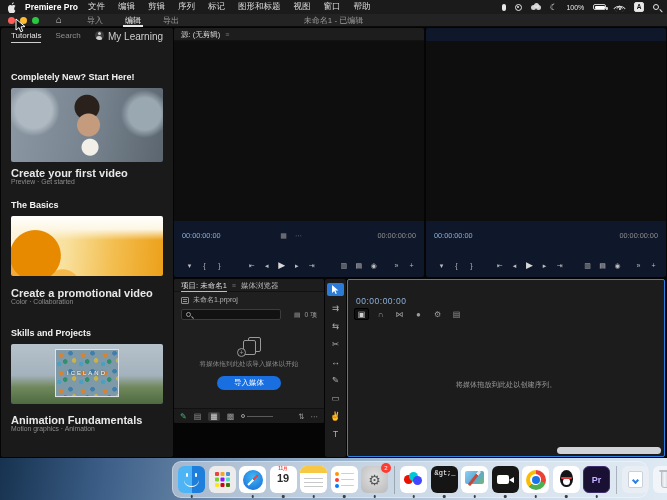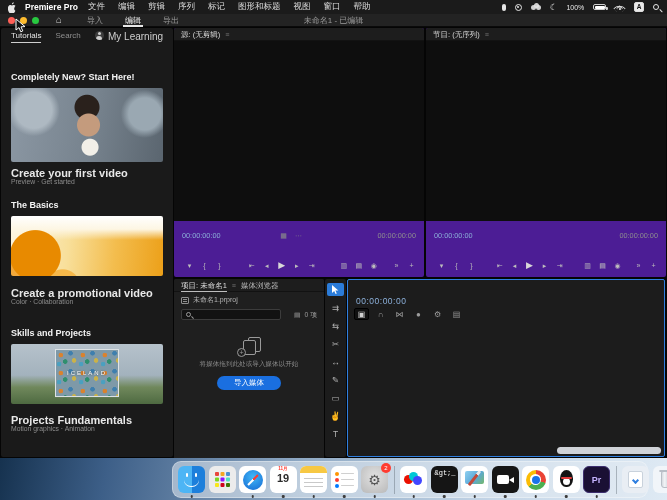--- a/index.html
+++ b/index.html
@@ -35,21 +35,21 @@
   .tl{width:7px;height:7px;border-radius:50%;margin-right:5px}
   .tl.r{background:#ff5f57}.tl.y{background:#febc2e}.tl.g{background:#28c840}
   .home-ico{color:#d0d0d0;font-size:10px;margin:0 14px 0 12px;line-height:12px}
   .wtab{font-size:8px;color:#9a9a9a;margin:0 11px;position:relative;line-height:13px}
   .wtab.active{color:#f0f0f0}
   .wtab.active:after{content:"";position:absolute;left:-2px;right:-2px;bottom:0;height:1.5px;background:#e8e8e8}
   #wtitle{position:absolute;left:0;right:0;text-align:center;font-size:8px;color:#9c9c9c;pointer-events:none}
 
   
   #workspace{position:absolute;left:0;top:27px;width:667px;height:431px;background:#050505}
-  .panel{position:absolute;background:#4c1d95;overflow:hidden;border-radius:2px}
+  .panel{position:absolute;background:#0f172a;overflow:hidden;border-radius:2px}
   .phead{height:13px;background:#1d1d1d;border-bottom:1px solid #121212;display:flex;align-items:center;padding:0 7px;gap:5px}
   .ptab{font-size:7.5px;color:#b9b9b9;position:relative;line-height:13px;white-space:nowrap}
   .ptab.active{color:#dcdcdc}
   .ptab.active.ul:after{content:"";position:absolute;left:0;right:0;bottom:0;height:1px;background:#bdbdbd}
   .pmenu{font-size:7px;color:#787878}
 
   
   #learn{left:1px;top:1px;width:172px;height:429px;background:#1a1a1a}
   #learn .tabs2{display:flex;align-items:center;height:16px;padding:0 10px;gap:14px}
   #learn .ltab{font-size:8px;color:#8f8f8f;position:relative;line-height:16px}
@@ -95,21 +95,21 @@
   .tc-l{color:#8cb0da}
   .tc-r{margin-left:auto;color:#8f8f8f}
   .tc-c{position:absolute;left:42%;display:flex;gap:8px;color:#8a8a8a;font-size:7px}
   .transport{position:absolute;left:8px;right:5px;bottom:5px;height:13px;display:flex;align-items:center;color:#bdbdbd}
   .ti{width:15px;text-align:center;font-size:7px;line-height:13px}
   .ti.play{font-size:9px;color:#d8d8d8}
   .tsp{flex:1}
   .tsp.s{flex:.45}
 
   
-  #project{left:174px;top:252px;width:150px;height:218px;background:#1f1f1f}
+  #project{left:174px;top:252px;width:150px;height:144px;background:#1f1f1f}
   .prow-file{position:absolute;left:7px;top:16px;display:flex;align-items:center;gap:4px;font-size:7px;color:#b5b5b5}
   .file-ico{width:8px;height:7px;border:1px solid #8f8f8f;border-radius:1px;position:relative}
   .file-ico:after{content:"";position:absolute;left:1px;top:1.4px;right:1px;height:1px;background:#8f8f8f;box-shadow:0 2px 0 #8f8f8f}
   .searchbox{position:absolute;left:7px;top:30px;width:100px;height:11px;background:#121212;border:1px solid #3c3c3c;border-radius:2px;display:flex;align-items:center;padding:0 4px}
   .smag{width:5px;height:5px;border:1.1px solid #9a9a9a;border-radius:50%;position:relative}
   .smag:after{content:"";position:absolute;left:3.8px;top:3.8px;width:3px;height:1.1px;background:#9a9a9a;transform:rotate(45deg)}
   .count-row{position:absolute;right:7px;top:31px;display:flex;align-items:center;gap:4px;font-size:6.8px;color:#9a9a9a}
   .empty{position:absolute;left:0;right:0;top:58px;text-align:center;color:#c9c9c9}
   .media-ico{width:24px;height:20px;margin:0 auto;position:relative}
   .media-ico .p1{position:absolute;right:0;top:0;width:13px;height:15px;border:1.2px solid #9a9a9a;border-radius:2px}
@@ -290,21 +290,21 @@
       <div class="lthumb thumb2" style="top:188px"></div>
       <div class="lcard-t" style="top:259px">Create a promotional video</div>
       <div class="lcard-m" style="top:270px">Color · Collaboration</div>
 
       <div class="lheading" style="top:300px">Skills and Projects</div>
       <div class="lthumb thumb3" style="top:316px">
         <div class="iceland">
             <span>ICELAND</span>
           </div>
       </div>
-      <div class="lcard-t" style="top:386px">Projects Fundamentals</div>
+      <div class="lcard-t" style="top:386px">Animation Fundamentals</div>
       <div class="lcard-m" style="top:397px">Motion graphics · Animation</div>
     </div>
 
     <div class="panel monitor" id="source" style="left:174px;top:1px;width:250px;height:249px">
       <div class="phead">
         <span class="ptab active">源: (无剪辑)</span>
         <span class="pmenu">≡</span>
       </div>
       <div class="viewer"></div>
       <div class="tcrow">
@@ -329,24 +329,20 @@
         <span class="ti">▥</span>
         <span class="ti">▤</span>
         <span class="ti">◉</span>
         <span class="tsp s"></span>
         <span class="ti">»</span>
         <span class="ti">+</span>
       </div>
     </div>
 
     <div class="panel monitor" id="program" style="left:426px;top:1px;width:240px;height:249px">
-      <div class="phead">
-        <span class="ptab active">节目: (无序列)</span>
-        <span class="pmenu">≡</span>
-      </div>
       <div class="viewer"></div>
       <div class="tcrow">
         <span class="tc-l">00:00:00:00</span>
         <span class="tc-r">00:00:00:00</span>
       </div>
       <div class="transport">
         <span class="ti">▾</span>
         <span class="ti">{</span>
         <span class="ti">}</span>
         <span class="tsp"></span>
@@ -426,20 +422,21 @@
     <div class="panel" id="timeline">
       <div class="tl-tc">00:00:00:00</div>
       <div class="tl-icons">
         <span class="tlico pressed">▣</span>
         <span class="tlico">∩</span>
         <span class="tlico">⋈</span>
         <span class="tlico">●</span>
         <span class="tlico">⚙</span>
         <span class="tlico">▤</span>
       </div>
+      <div class="tl-msg">将媒体拖放到此处以创建序列。</div>
       <div class="tl-scroll"></div>
     </div>
   </div>
 
   <div id="deskbottom">
     <div id="dock">
       <span class="dwrap">
         <span class="di d-finder">
             <span class="smile"></span>
             <span class="eye" style="left:8px"></span>

